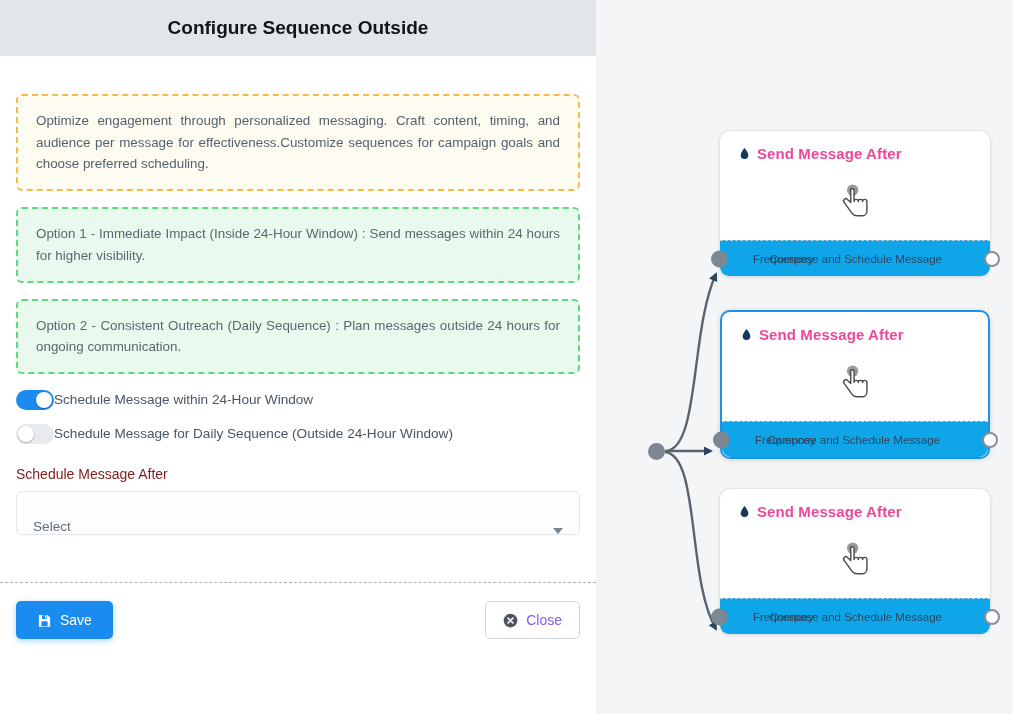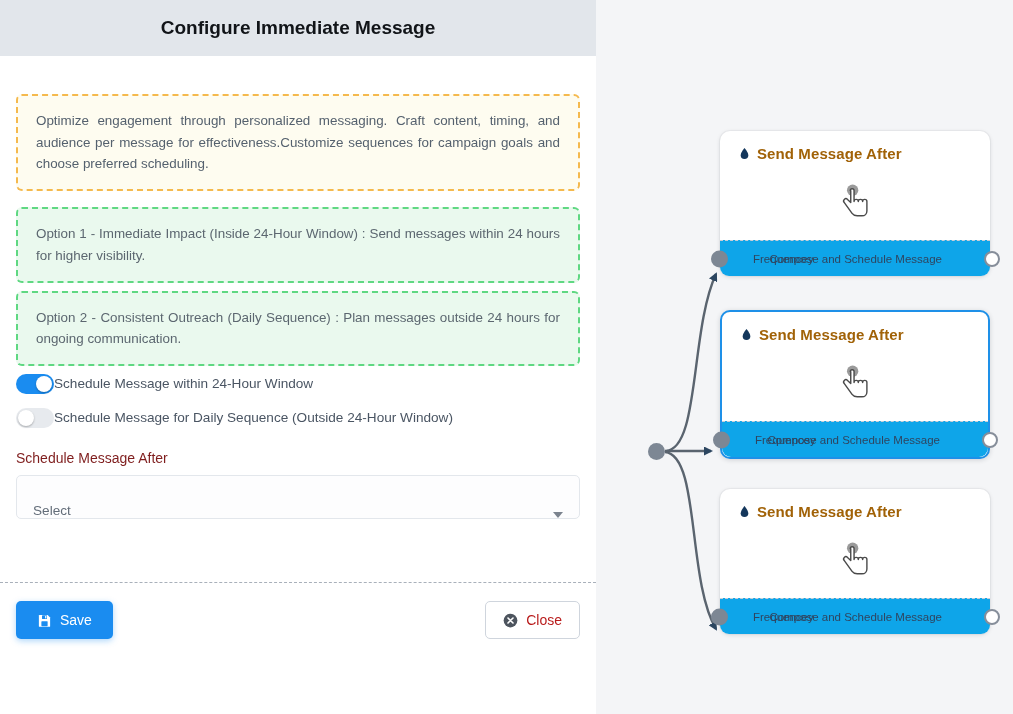--- a/index.html
+++ b/index.html
@@ -26,21 +26,21 @@
     border-radius: 10px;
     box-shadow: 0 1px 4px rgba(16,24,40,.13), 0 0 0 1px rgba(16,24,40,.03);
   }
   .node-card.selected {
     border: 2px solid #1e90e8;
     box-shadow: 0 1px 5px rgba(16,24,40,.16);
   }
   .node-head {
     display: flex; align-items: center; gap: 6px;
     padding: 14px 0 0 18px;
-    font-size: 15px; font-weight: bold; color: #a16207;
+    font-size: 15px; font-weight: bold; color: #ec4899;
     letter-spacing: .1px;
   }
   .drop-icon { width: 13px; height: 17px; display: block; }
   .node-body {
     height: 78px;
     display: flex; align-items: center; justify-content: center;
   }
   .tap-icon { width: 34px; height: 36px; display: block; }
   .node-foot {
     border-top: 1px dashed #c9ced6;
@@ -77,21 +77,21 @@
     font-size: 19px; font-weight: bold; color: #111418;
   }
   .panel-body { flex: 1; padding: 14px 16px 0 16px; }
 
   .alert {
     border-radius: 6px; padding: 14px 18px;
     font-size: 13.4px; line-height: 1.62;
     text-align: justify; color: #55616e;
   }
   .alert-warn  { border: 2px dashed #f5b94d; background: #fefcf0; margin-bottom: 16px; margin-top: 24px; }
-  .alert-green { border: 2px dashed #5fd882; background: #eaf9ee; color: #5c6770; margin-bottom: 8px; }
+  .alert-green { border: 2px dashed #5fd882; background: #eaf9ee; color: #5c6770; margin-bottom: 16px; }
 
   .switch-row { display: flex; align-items: center; margin-bottom: 14px; }
   .switch {
     width: 38px; height: 20px; border-radius: 10px;
     position: relative; flex: 0 0 auto;
   }
   .switch.on  { background: #1a8cf0; }
   .switch.off { background: #e7eaee; }
   .knob {
     position: absolute; top: 2px; width: 16px; height: 16px;
@@ -129,21 +129,21 @@
   .btn {
     display: inline-flex; align-items: center; gap: 8px;
     font-size: 14px; border-radius: 5px; cursor: pointer;
   }
   .btn-save {
     background: #1a8cf0; color: #fff; font-weight: normal;
     padding: 11px 21px; border: none;
     box-shadow: 0 2px 6px rgba(26,140,240,.35);
   }
   .btn-close {
-    background: #fff; color: #b91c1c;
+    background: #fff; color: #8b5cf6;
     padding: 10px 17px; border: 1px solid #cfd5dd;
   }
   .ico { width: 15px; height: 15px; display: block; }
 </style>
 </head>
 <body>
 
 <div class="app">
 
   <div class="canvas">
@@ -225,21 +225,21 @@
         <span class="foot-left">Frequencey</span>
         <span class="foot-right">Compose and Schedule Message</span>
         <span class="port port-out"></span>
       </div>
     </div>
   </div>
 
   <div class="panel">
 
     <div class="panel-header">
-      <div class="panel-title">Configure Immediate Message</div>
+      <div class="panel-title">Configure Sequence Outside</div>
     </div>
 
     <div class="panel-body">
 
       <div class="alert alert-warn">Optimize engagement through personalized messaging. Craft content, timing, and audience per message for effectiveness.Customize sequences for campaign goals and choose preferred scheduling.</div>
 
       <div class="alert alert-green">Option 1 - Immediate Impact (Inside 24-Hour Window) : Send messages within 24 hours for higher visibility.</div>
 
       <div class="alert alert-green">Option 2 - Consistent Outreach (Daily Sequence) : Plan messages outside 24 hours for ongoing communication.</div>
 

